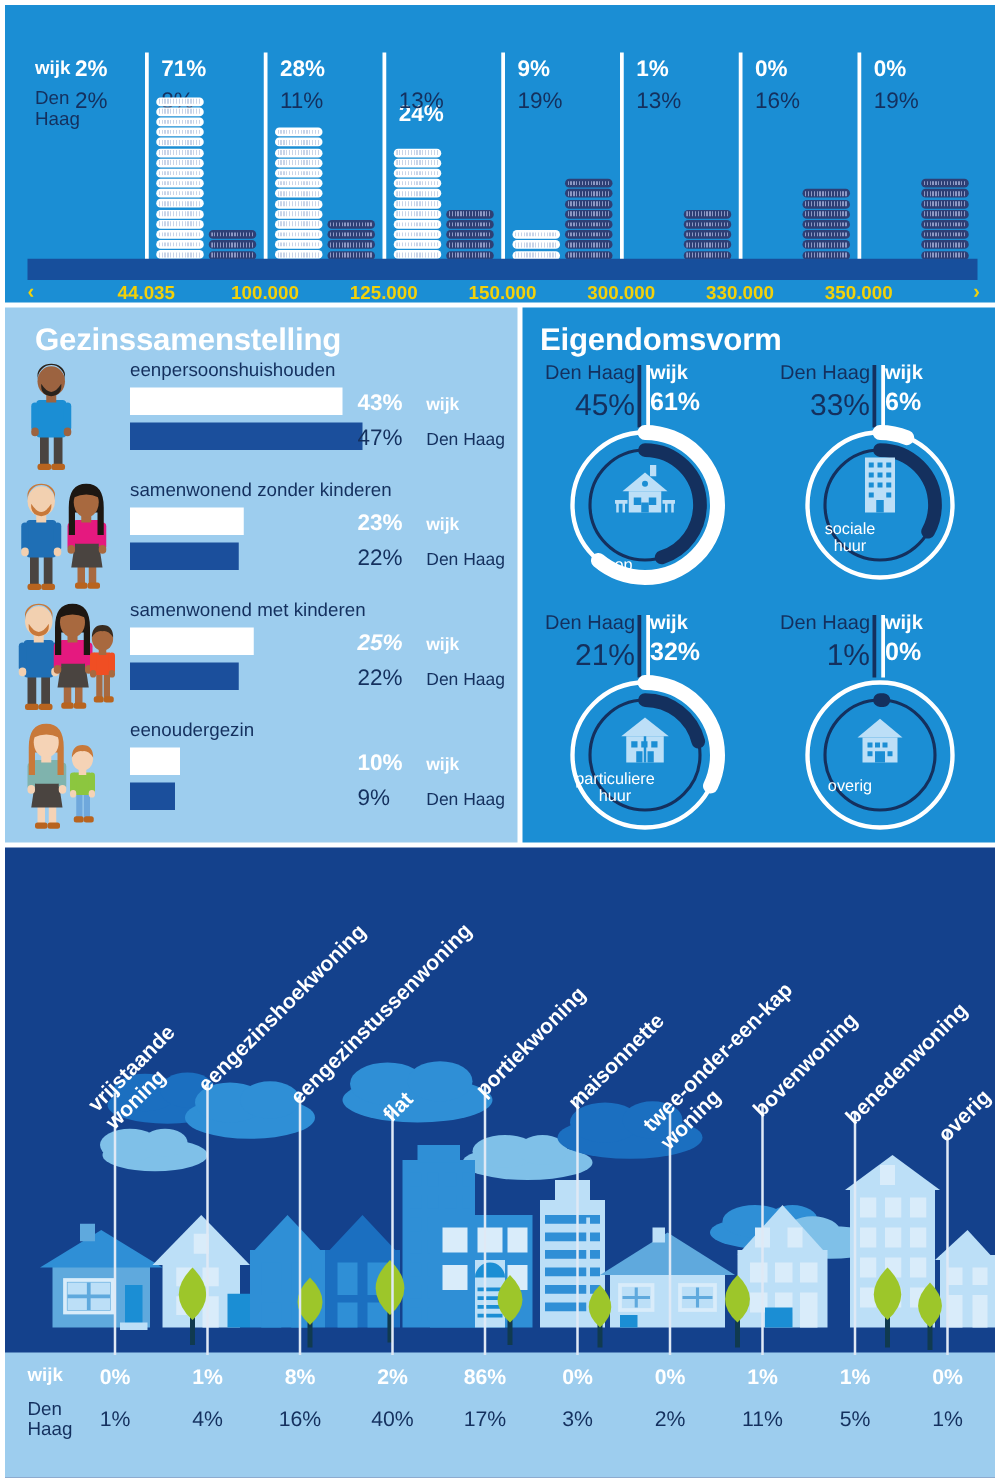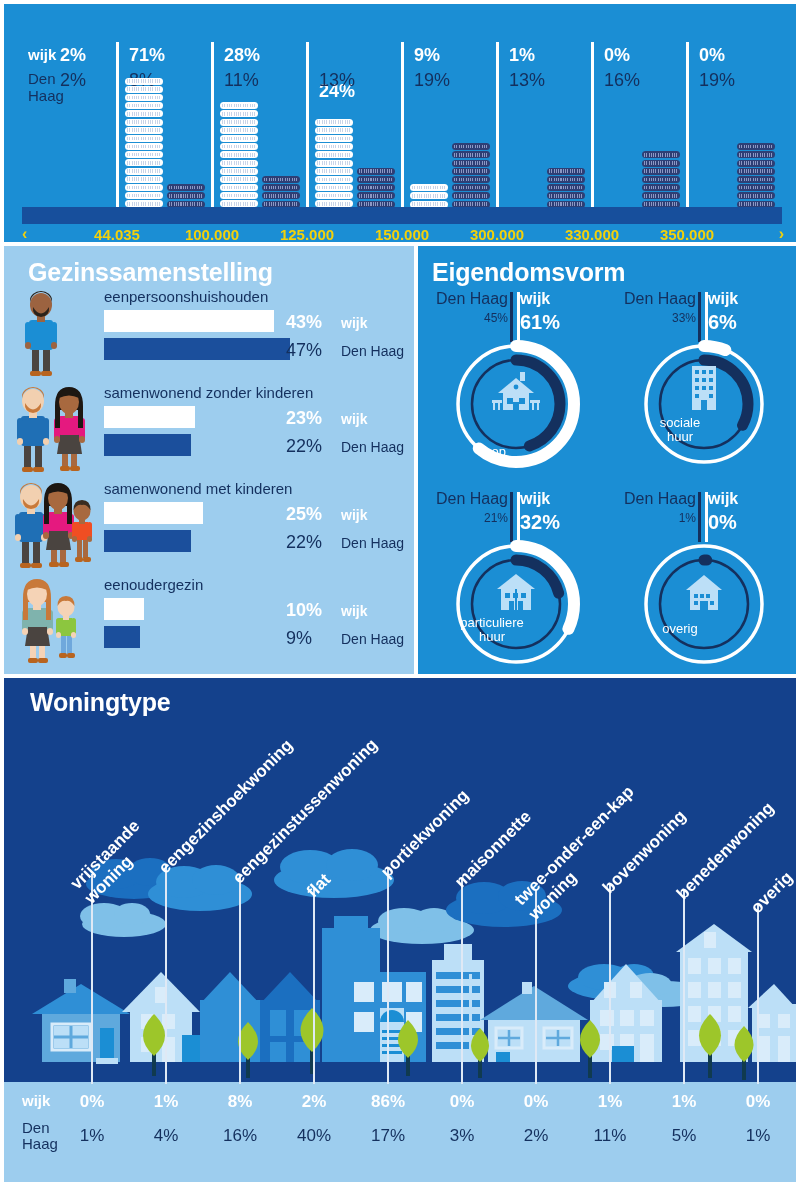--- a/index.html
+++ b/index.html
@@ -96,21 +96,21 @@
   .donut-cell { position:absolute; width:180px; height:190px; }
   .dc-dh-lab {
     position:absolute; left:6px; top:0; width:76px; text-align:right;
     font-size:16px; color:#14305e; white-space:nowrap;
   }
   .dc-wijk-lab {
     position:absolute; left:94px; top:0; font-size:16px; font-weight:bold; color:#fff;
   }
   .dc-dh-val {
     position:absolute; left:6px; top:21px; width:76px; text-align:right;
-    font-size:12px; color:#14305e;
+    font-size:24px; color:#14305e;
   }
   .dc-wijk-val {
     position:absolute; left:94px; top:21px; font-size:20px; font-weight:bold; color:#fff;
   }
   .dc-leader-dark {
     position:absolute; left:84px; top:2px; width:3px; height:50px; background:#14305e;
   }
   .dc-leader-white {
     position:absolute; left:91px; top:2px; width:3px; height:50px; background:#ffffff;
   }
@@ -443,21 +443,21 @@
         <rect x="4" y="54" width="5" height="6" rx="2.5" fill="#a8693f"></rect>
         <rect x="19" y="54" width="5" height="6" rx="2.5" fill="#a8693f"></rect>
         <rect x="11" y="36" width="6" height="6" fill="#a8693f"></rect>
         <ellipse cx="14" cy="29" rx="8.5" ry="9.5" fill="#a8693f"></ellipse>
         <path d="M5.5 28 q0 -10 8.5 -10 q8.5 0 8.5 10 q-4 -6 -8.5 -5 q-5 -1 -8.5 5z" fill="#3a2c20"></path>
       </g>
             </svg></div>
           <div class="fam-label">samenwonend met kinderen</div>
           <div class="fam-bar wijk" style="width: 99px;"></div>
           <div class="fam-bar dh" style="width: 87.12px;"></div>
-          <div class="fam-val wijk" style="left: 282px;">25%</div>
+          <div class="fam-val wijk" style="left: 282px; font-style: italic;">25%</div>
           <div class="fam-val dh" style="left: 282px;">22%</div>
           <div class="fam-tag wijk">wijk</div>
           <div class="fam-tag dh">Den Haag</div>
         </div>
         <div class="fam-row" style="top: 330px;">
           <div class="fam-icon"><svg width="92" height="92" viewBox="0 0 92 92">
       <g transform="translate(6,0)">
         <rect x="12" y="66" width="6" height="15" fill="#f5d3b6"></rect>
         <rect x="21" y="66" width="6" height="15" fill="#f5d3b6"></rect>
         <rect x="10" y="80" width="10" height="5" rx="2" fill="#b8641f"></rect>
@@ -624,21 +624,20 @@
                 <rect x="20" y="41" width="8" height="9"></rect>
               </g>
             </g>
           </svg>
           <div class="donut-center-lab" style="top: 132px;">overig</div>
         </div>
       </div>
   </section>
 
   <section id="panel-type">
-    <h2 id="type-title" class="panel-title">Woningtype</h2>
 
     <div class="city" id="city-scene"><svg viewBox="0 0 792 250" width="792" height="250" preserveAspectRatio="none">
 
   <g>
     <ellipse cx="120" cy="92" rx="42" ry="13" fill="#7fc0e8"></ellipse>
     <ellipse cx="100" cy="84" rx="24" ry="13" fill="#7fc0e8"></ellipse>
     <ellipse cx="128" cy="82" rx="18" ry="11" fill="#7fc0e8"></ellipse>
     <ellipse cx="130" cy="52" rx="48" ry="15" fill="#1b6fc0"></ellipse>
     <ellipse cx="112" cy="42" rx="26" ry="15" fill="#1b6fc0"></ellipse>
     <ellipse cx="146" cy="40" rx="22" ry="14" fill="#1b6fc0"></ellipse>

